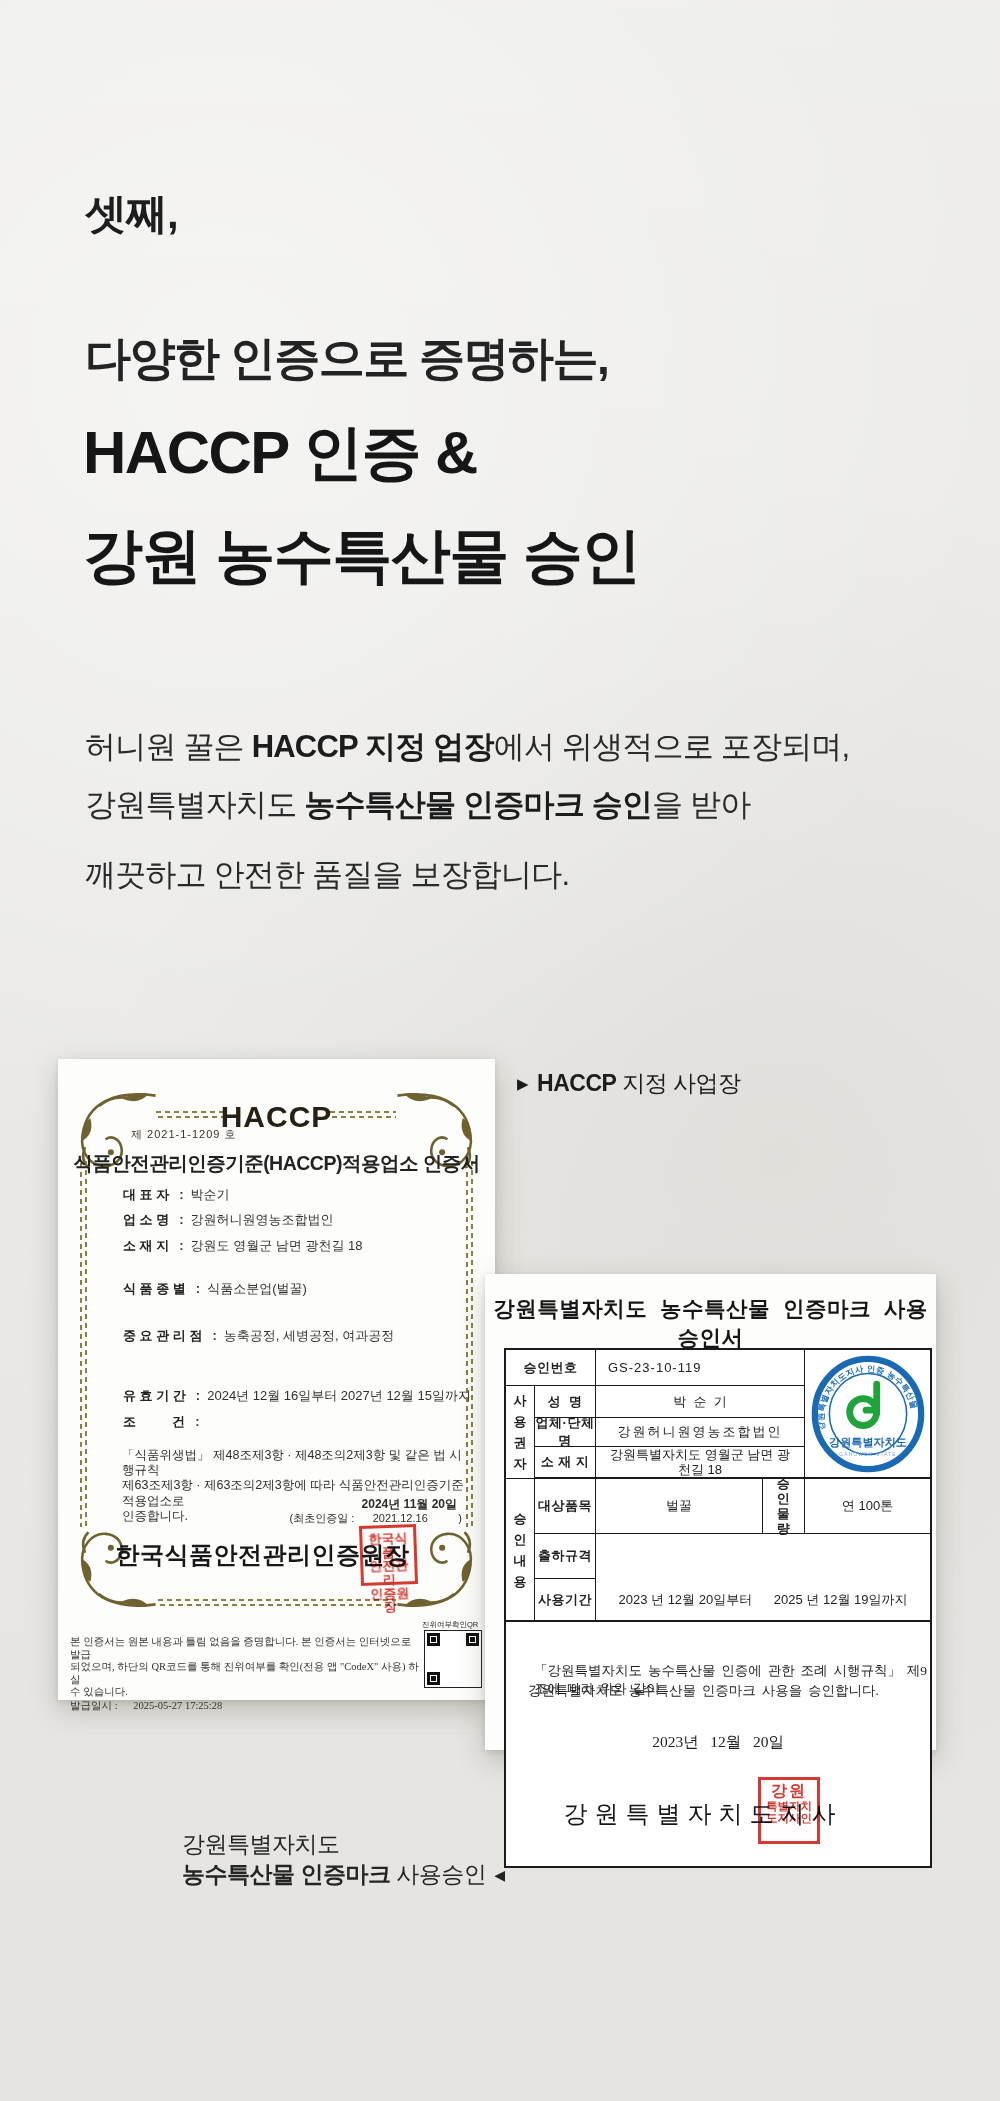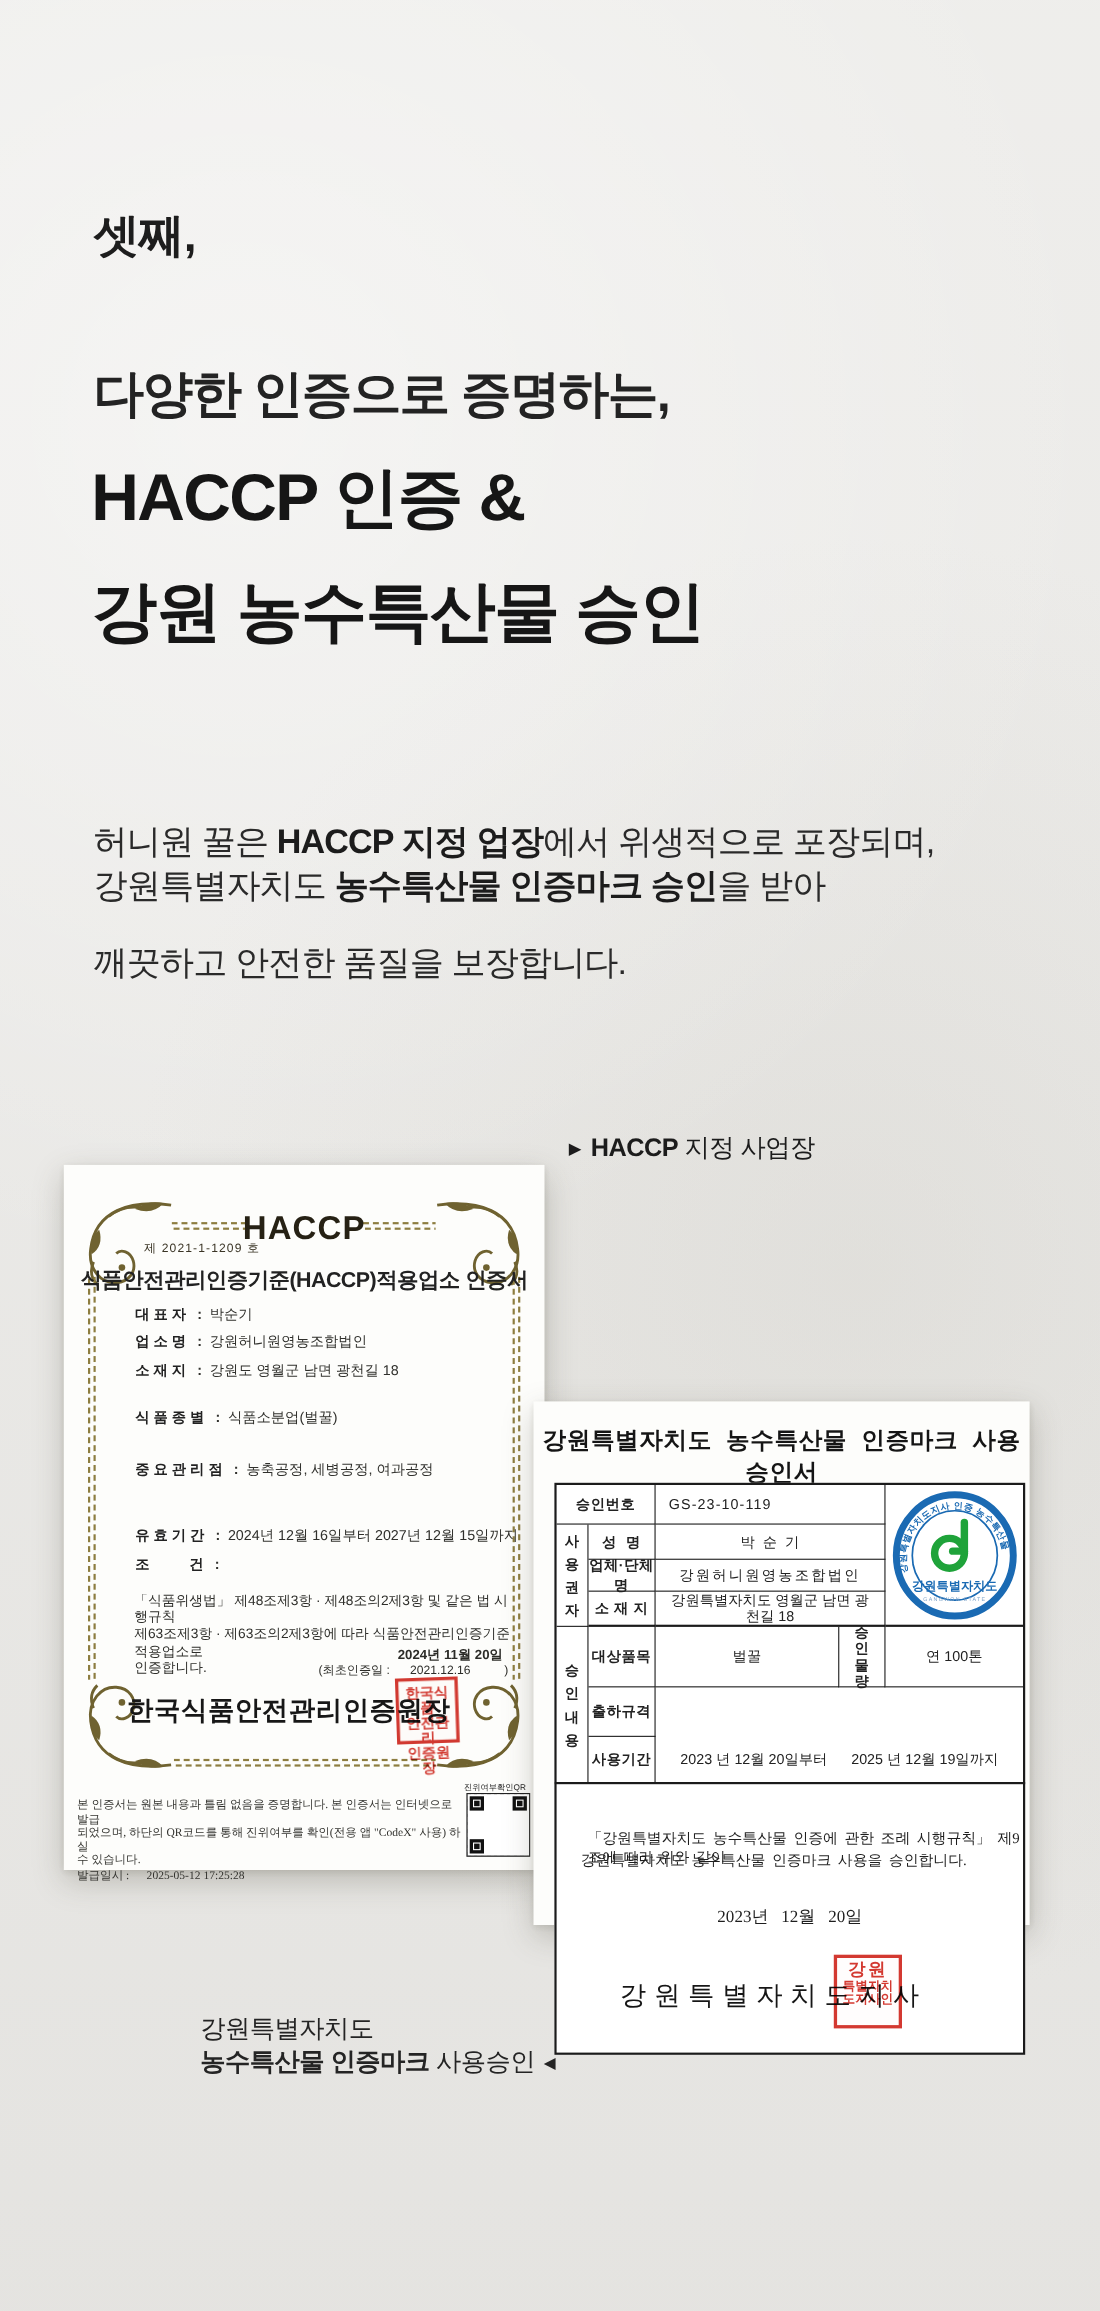--- a/index.html
+++ b/index.html
@@ -19,24 +19,24 @@
   .abs{position:absolute;}
   .pre{white-space:pre;}
 
   
   .kicker{left:85px; top:186px; font-size:42px; font-weight:600; letter-spacing:-1px;}
   .subtitle{left:85px; top:328px; font-size:46px; font-weight:600; letter-spacing:-1.5px; color:#232323;}
   .title1{left:83px; top:413px; font-size:60px; font-weight:900; letter-spacing:-1.5px; color:#161616;}
   .title2{left:83px; top:516px; font-size:60px; font-weight:900; letter-spacing:-1.5px; color:#161616;}
   .bodyline{left:85px; font-size:31px; font-weight:400; letter-spacing:-0.8px; color:#2a2a2a;}
   .bodyline b{font-weight:800; color:#1c1c1c;}
-  .bl1{top:744px;} .bl2{top:784px;} .bl3{top:854px;}
-
-  
-  .cap-haccp{left:517px; top:1028px; font-size:23px; color:#1c1c1c; letter-spacing:-0.5px;}
+  .bl1{top:726px;} .bl2{top:784px;} .bl3{top:854px;}
+
+  
+  .cap-haccp{left:517px; top:1068px; font-size:23px; color:#1c1c1c; letter-spacing:-0.5px;}
   .cap-haccp .arr{font-size:15px; vertical-align:2px; margin-right:9px;}
   .cap-haccp b{font-weight:900;}
   .cap-approval{left:182px; top:1829px; font-size:23px; line-height:30px; color:#242424; letter-spacing:-0.5px;}
   .cap-approval b{font-weight:800;}
   .cap-approval .arr{font-size:14px; vertical-align:2px; margin-left:8px;}
 
   
   .card{background:#fdfdfb; box-shadow:0 10px 26px rgba(80,75,60,.28), 0 2px 6px rgba(80,75,60,.14);}
   .haccp-card{left:58px; top:1059px; width:437px; height:641px; z-index:1;}
   .approval-card{left:485px; top:1274px; width:451px; height:476px; z-index:2;}
@@ -204,21 +204,21 @@
     <div class="abs seal seal-h">
       <div>한국식품</div>
       <div>안전관리</div>
       <div>인증원장</div>
     </div>
 
     <div class="abs hfooter">
       <div>본 인증서는 원본 내용과 틀림 없음을 증명합니다. 본 인증서는 인터넷으로 발급</div>
       <div>되었으며, 하단의 QR코드를 통해 진위여부를 확인(전용 앱 "CodeX" 사용) 하실</div>
       <div>수 있습니다.</div>
-      <div class="fl4 pre">발급일시 :      2025-05-12 17:25:28</div>
+      <div class="fl4 pre">발급일시 :      2025-05-27 17:25:28</div>
     </div>
 
     <div class="abs qr-label">진위여부확인QR</div>
     <div class="abs qr">
       <div class="finder f1"></div>
       <div class="finder f2"></div>
       <div class="finder f3"></div>
     </div>
   </div>
 

